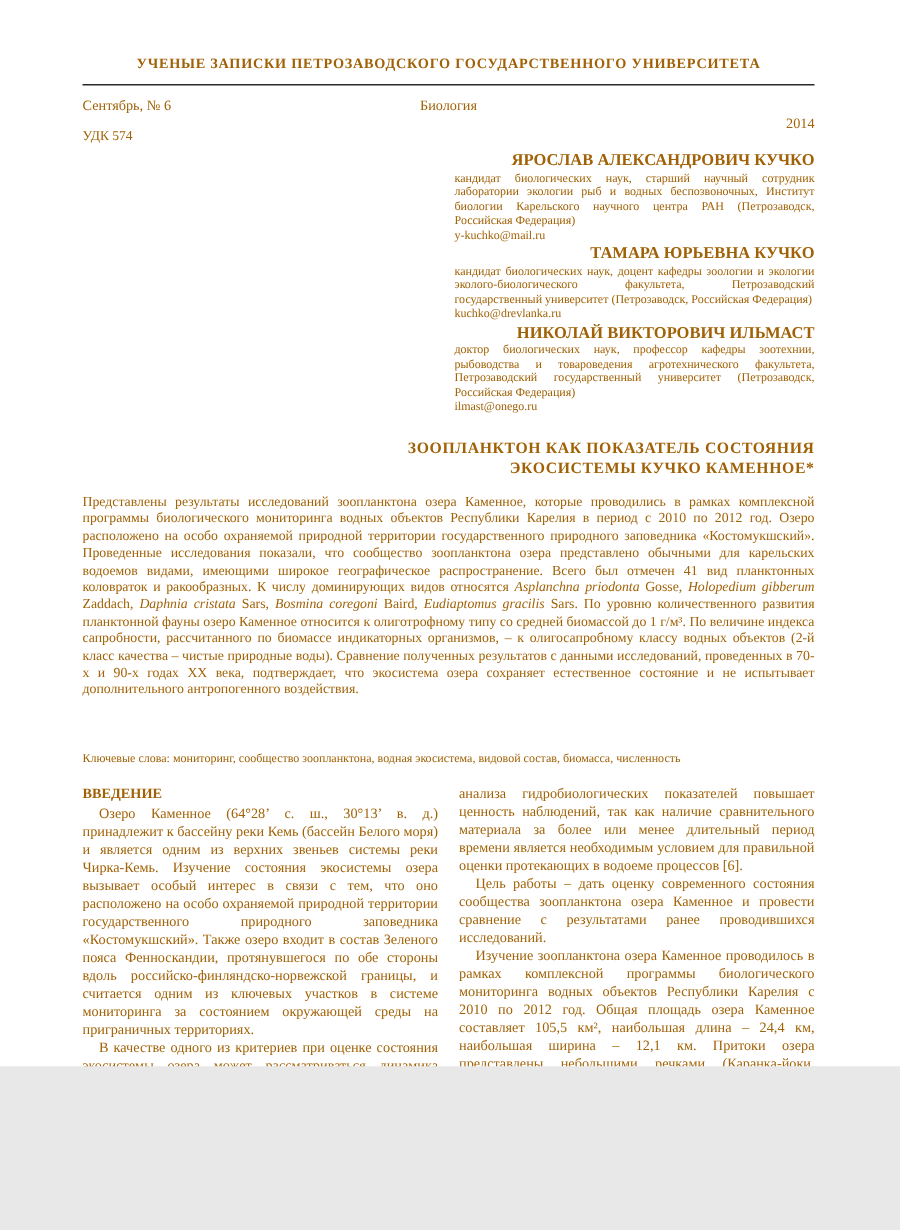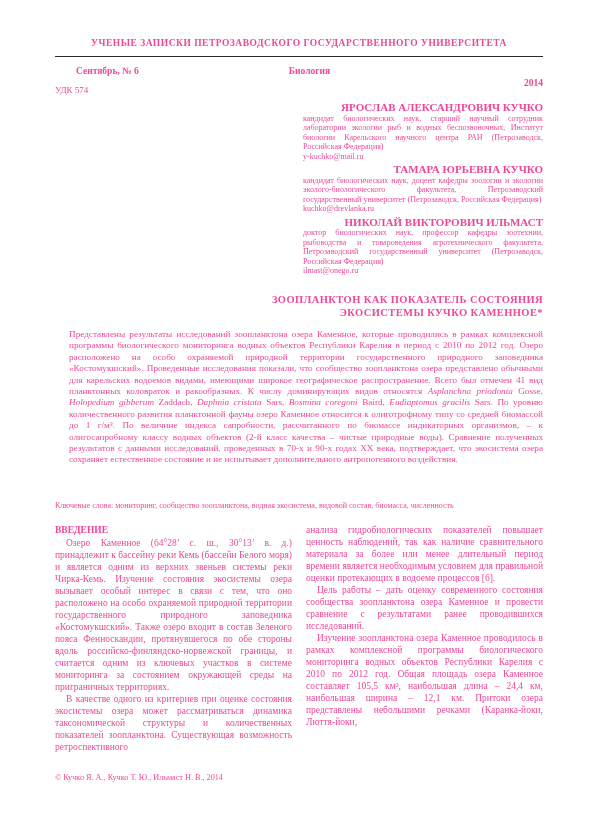--- a/index.html
+++ b/index.html
@@ -1,52 +1,52 @@
 <!DOCTYPE html>
 <html lang="ru"><head>
 <meta charset="utf-8">
 <style>
   html,body{margin:0;padding:0;background:#e8e8e8;}
   .page{
     position:relative;
-    width:600px;height:820px;
+    width:600px;height:711px;
     margin:0 auto;
     background:#ffffff;
-    color:#ec4899;
+    color:#a16207;
     font-family:"Liberation Serif","DejaVu Serif",serif;
     overflow:hidden;
   }
   
   .masthead{position:absolute;left:55px;right:57px;top:37px;}
   .journal-name{
     text-align:center;font-weight:bold;font-size:9.5px;
     letter-spacing:.5px;line-height:12px;
   }
   .header-rule{border:none;border-top:1.2px solid #2a2a2a;margin:7px 0 0 0;}
-  .issue-row{position:relative;margin-top:9px;font-weight:bold;font-size:9.5px;height:12px;margin-left:21px;}
+  .issue-row{position:relative;margin-top:9px;font-weight:normal;font-size:9.5px;height:12px;}
   .issue-row .left{position:absolute;left:0;top:0;}
   .issue-row .center{display:block;text-align:center;}
   .issue-row .right{position:absolute;right:0;top:12px;}
   .udc{margin-top:7px;font-size:9px;font-weight:normal;}
   
   .authors{position:absolute;left:303px;right:57px;top:102px;}
   .author-block{margin-bottom:3px;}
   .author-name{text-align:right;font-weight:bold;font-size:11px;line-height:10.5px;}
   .author-affiliation{text-align:justify;font-size:8px;line-height:9.5px;margin-top:1px;}
   .author-email{font-size:8px;line-height:9.5px;}
   
   .article-title{
     position:absolute;left:55px;right:57px;top:293px;
     text-align:right;font-weight:bold;font-size:10.5px;
     line-height:13px;letter-spacing:.4px;margin:0;
   }
   
   .abstract{
     position:absolute;left:55px;right:57px;top:329px;
-    text-align:justify;font-size:9.2px;line-height:11.4px;margin-left:14px;
+    text-align:justify;font-size:9.2px;line-height:11.4px;
   }
   .abstract i{font-style:italic;}
   .keywords{
     position:absolute;left:55px;right:57px;top:501px;
     font-size:8px;line-height:10px;
   }
   
   .columns{position:absolute;left:55px;right:57px;top:524px;display:flex;gap:14px;}
   .col{flex:1 1 0;text-align:justify;font-size:9.5px;line-height:12px;}
   .col h2{font-size:9.5px;line-height:12px;font-weight:bold;margin:0 0 1px 0;text-align:left;}

